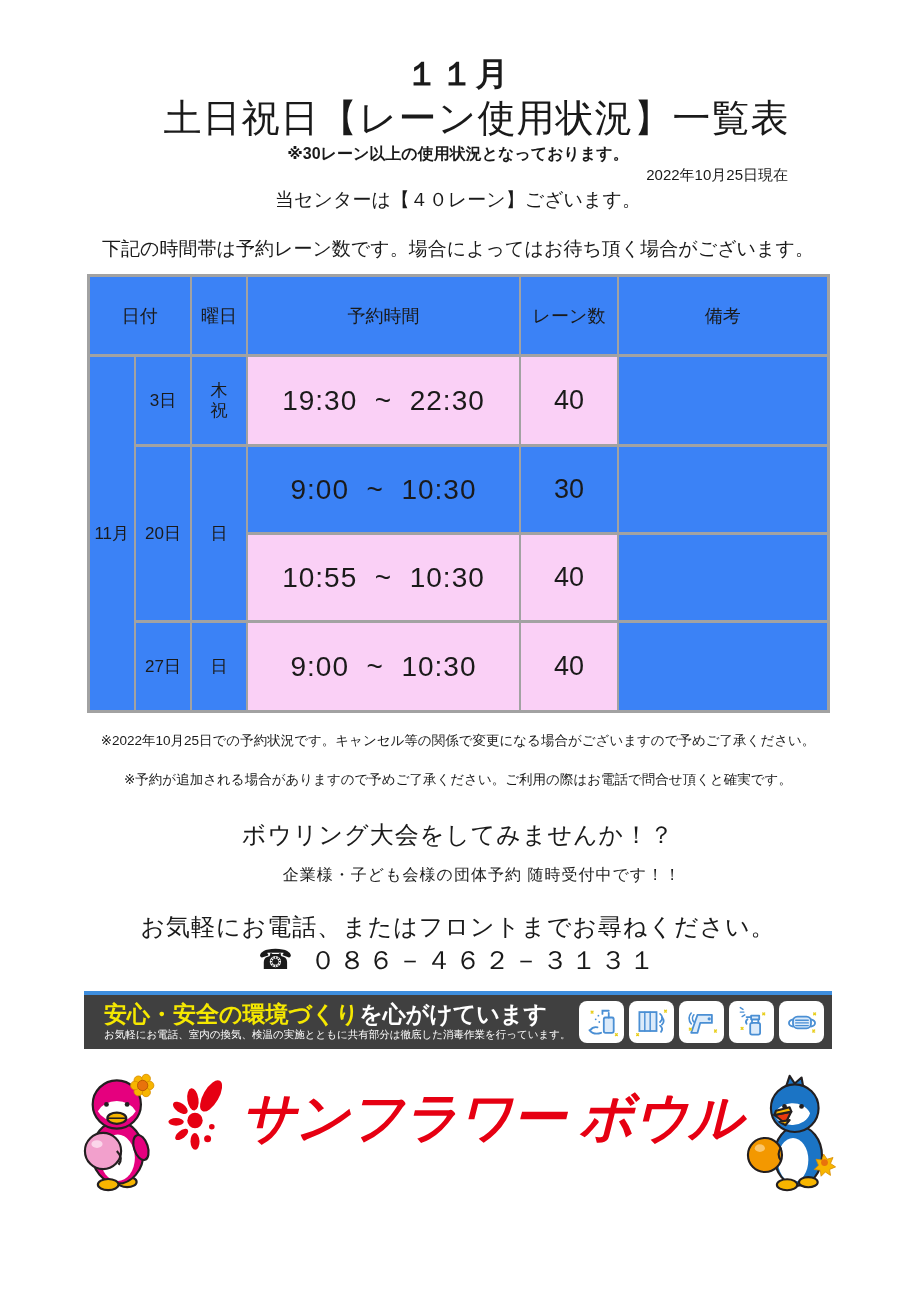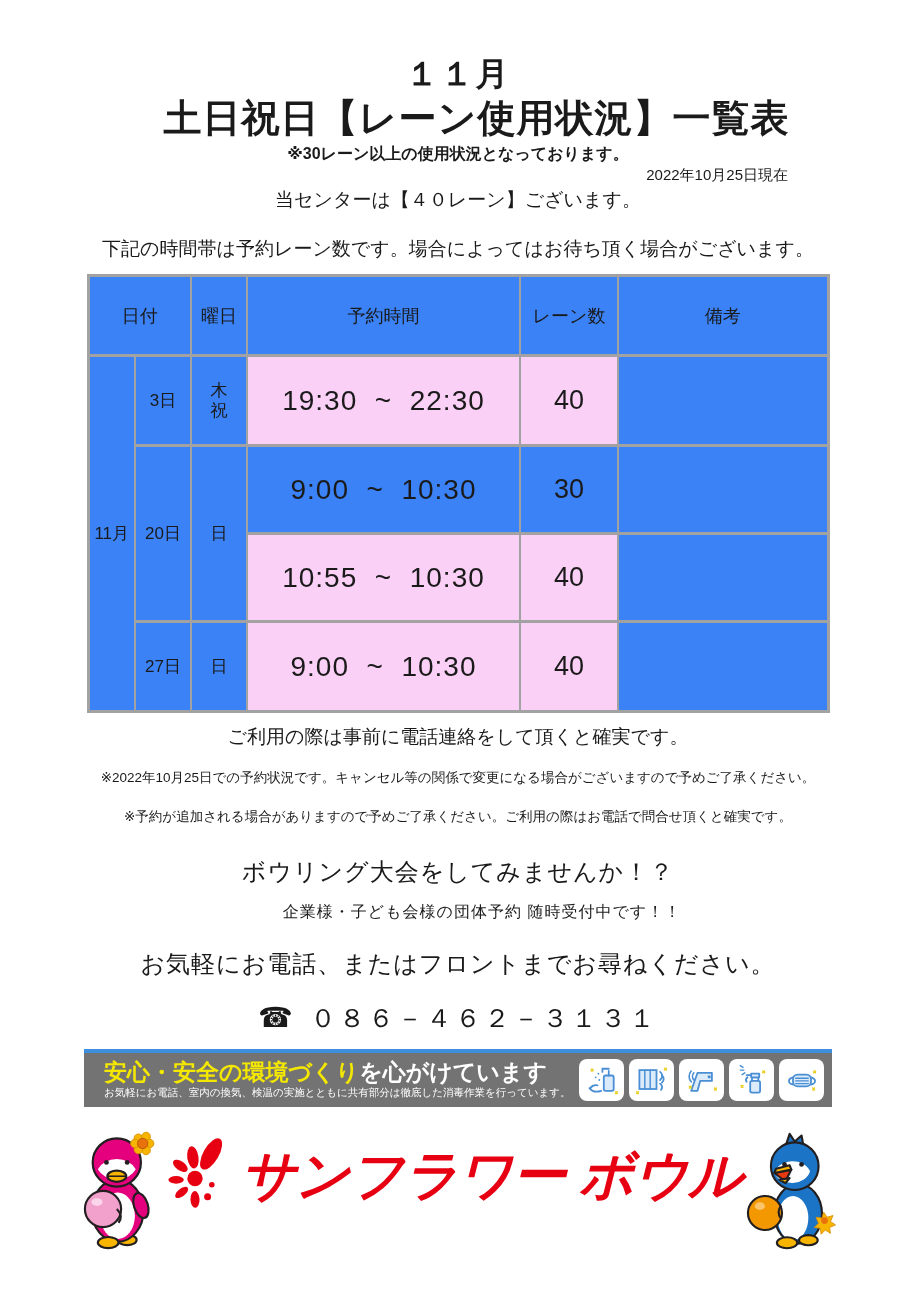--- a/index.html
+++ b/index.html
@@ -3,21 +3,21 @@
 <meta charset="utf-8">
 <style>
   * { box-sizing: border-box; margin: 0; padding: 0; }
   html,body { background:#fff; }
   body { font-family: "Liberation Sans", "DejaVu Sans", sans-serif; color:#1a1a1a; }
   .page { width:916px; height:1295px; margin:0 auto; background:#fff; overflow:hidden; position:relative; }
 
   
   .hdr { padding-top:54px; text-align:center; }
   .month-title { font-size:33px; font-weight:bold; letter-spacing:2px; line-height:1.2; }
-  .main-title { font-size:38px; font-weight:bold; letter-spacing:1px; line-height:1.2; margin-top:2px;padding-left:37px; }
+  .main-title { font-size:38px; font-weight:normal; letter-spacing:1px; line-height:1.2; margin-top:2px;padding-left:37px; }
   .sub-note { font-size:16px; font-weight:bold; margin-top:3px; }
   .as-of { font-size:15px; text-align:right; padding-right:128px; margin-top:1px; }
   .center-info { font-size:19px; margin-top:2px; }
   .table-intro { font-size:19px; margin-top:23px; text-align:center; }
 
   
   table.lanes { width:740px; margin:12px auto 0; border-collapse:collapse; table-layout:fixed; }
   table.lanes td, table.lanes th {
     border:2px solid #A2A2A2; border-top-width:3px; border-bottom-width:3px;
     text-align:center; vertical-align:middle; font-weight:normal; background:#3b82f6; overflow:hidden;
@@ -34,25 +34,25 @@
 
   
   .call-ahead { font-size:19px; text-align:center; margin-top:11px; }
   .disc1 { font-size:13.5px; text-align:center; margin-top:19px; }
   .disc2 { font-size:13.5px; text-align:center; margin-top:21px; }
 
   
   .promo1 { font-size:24px; text-align:center; margin-top:30px; letter-spacing:1px; }
   .promo2 { font-size:16px; text-align:center; margin-top:14px; letter-spacing:1px;padding-left:48px; }
   .promo3 { font-size:24px; text-align:center; margin-top:25px; letter-spacing:1px; }
-  .phone-line { font-size:26px; text-align:center; margin-top:21px; letter-spacing:3px; }
+  .phone-line { font-size:26px; text-align:center; letter-spacing:3px; }
   .phone-line .tel-icon { font-size:28px; margin-right:14px; }
 
   
-  .safety-banner { width:748px; height:58px; margin:13px auto 0; background:#737373;
+  .safety-banner { width:748px; height:58px; margin:13px auto 0; background:#404040;
     border-top:4px solid #3E8EDE; display:flex; align-items:center; padding:0 8px 0 20px; }
   .sb-text { flex:1; min-width:0; }
   .sb-headline { font-size:23px; font-weight:bold; line-height:1.1; white-space:nowrap; }
   .sb-hl-yellow { color:#F5E800; }
   .sb-hl-white { color:#fff; }
   .sb-sub { font-size:10.5px; color:#fff; margin-top:1px; white-space:nowrap; }
   .sb-icons { display:flex; gap:5px; margin-left:6px; }
   .sb-iconbox { width:45px; height:42px; background:#fff; border-radius:8px;
     display:flex; align-items:center; justify-content:center; }
 
@@ -116,21 +116,20 @@
     <tr class="r4">
       <td class="cell-day">27日</td>
       <td class="cell-weekday">日</td>
       <td class="cell-time pink">9:00  ~  10:30</td>
       <td class="cell-lanes pink">40</td>
       <td class="cell-remarks"></td>
     </tr>
   </tbody>
     </table>
 
-  <div class="call-ahead">ご利用の際は事前に電話連絡をして頂くと確実です。</div>
   <div class="disc1">※2022年10月25日での予約状況です。キャンセル等の関係で変更になる場合がございますので予めご了承ください。</div>
   <div class="disc2">※予約が追加される場合がありますので予めご了承ください。ご利用の際はお電話で問合せ頂くと確実です。</div>
 
   <div class="promo1">ボウリング大会をしてみませんか！？</div>
   <div class="promo2">企業様・子ども会様の団体予約 随時受付中です！！</div>
   <div class="promo3">お気軽にお電話、またはフロントまでお尋ねください。</div>
   <div class="phone-line">
     <span class="tel-icon">☎</span><span>０８６－４６２－３１３１</span>
   </div>
 

